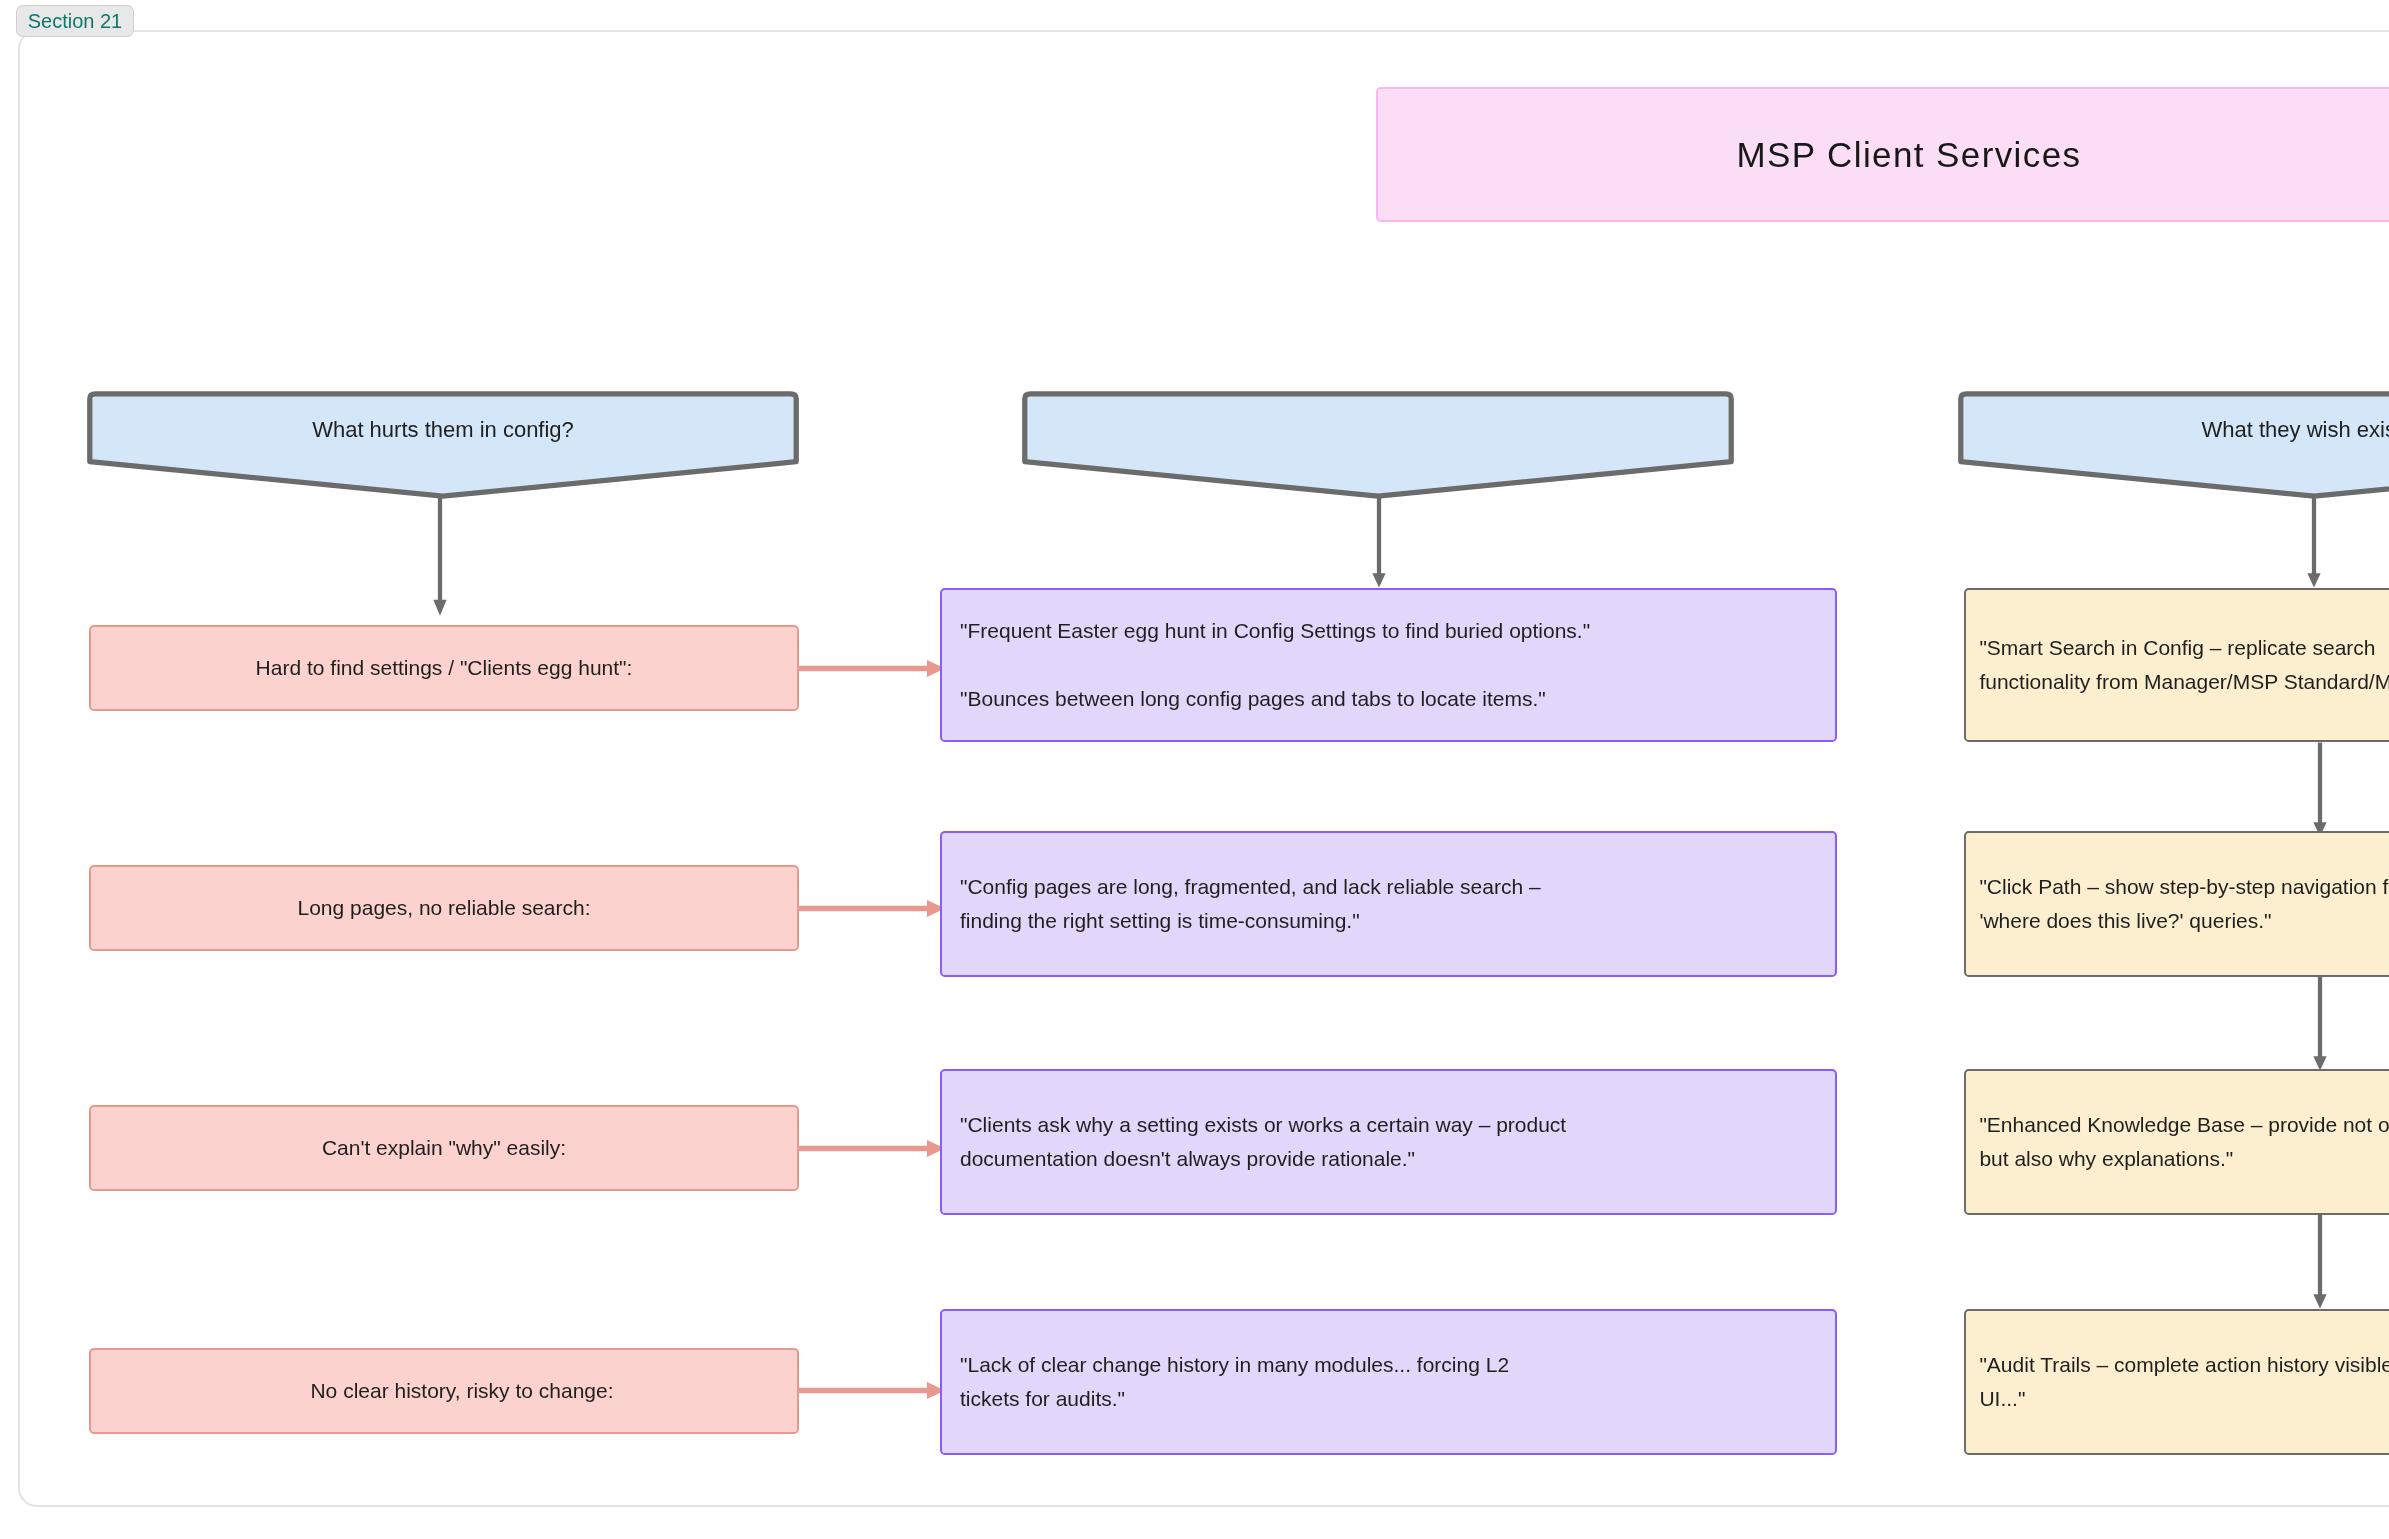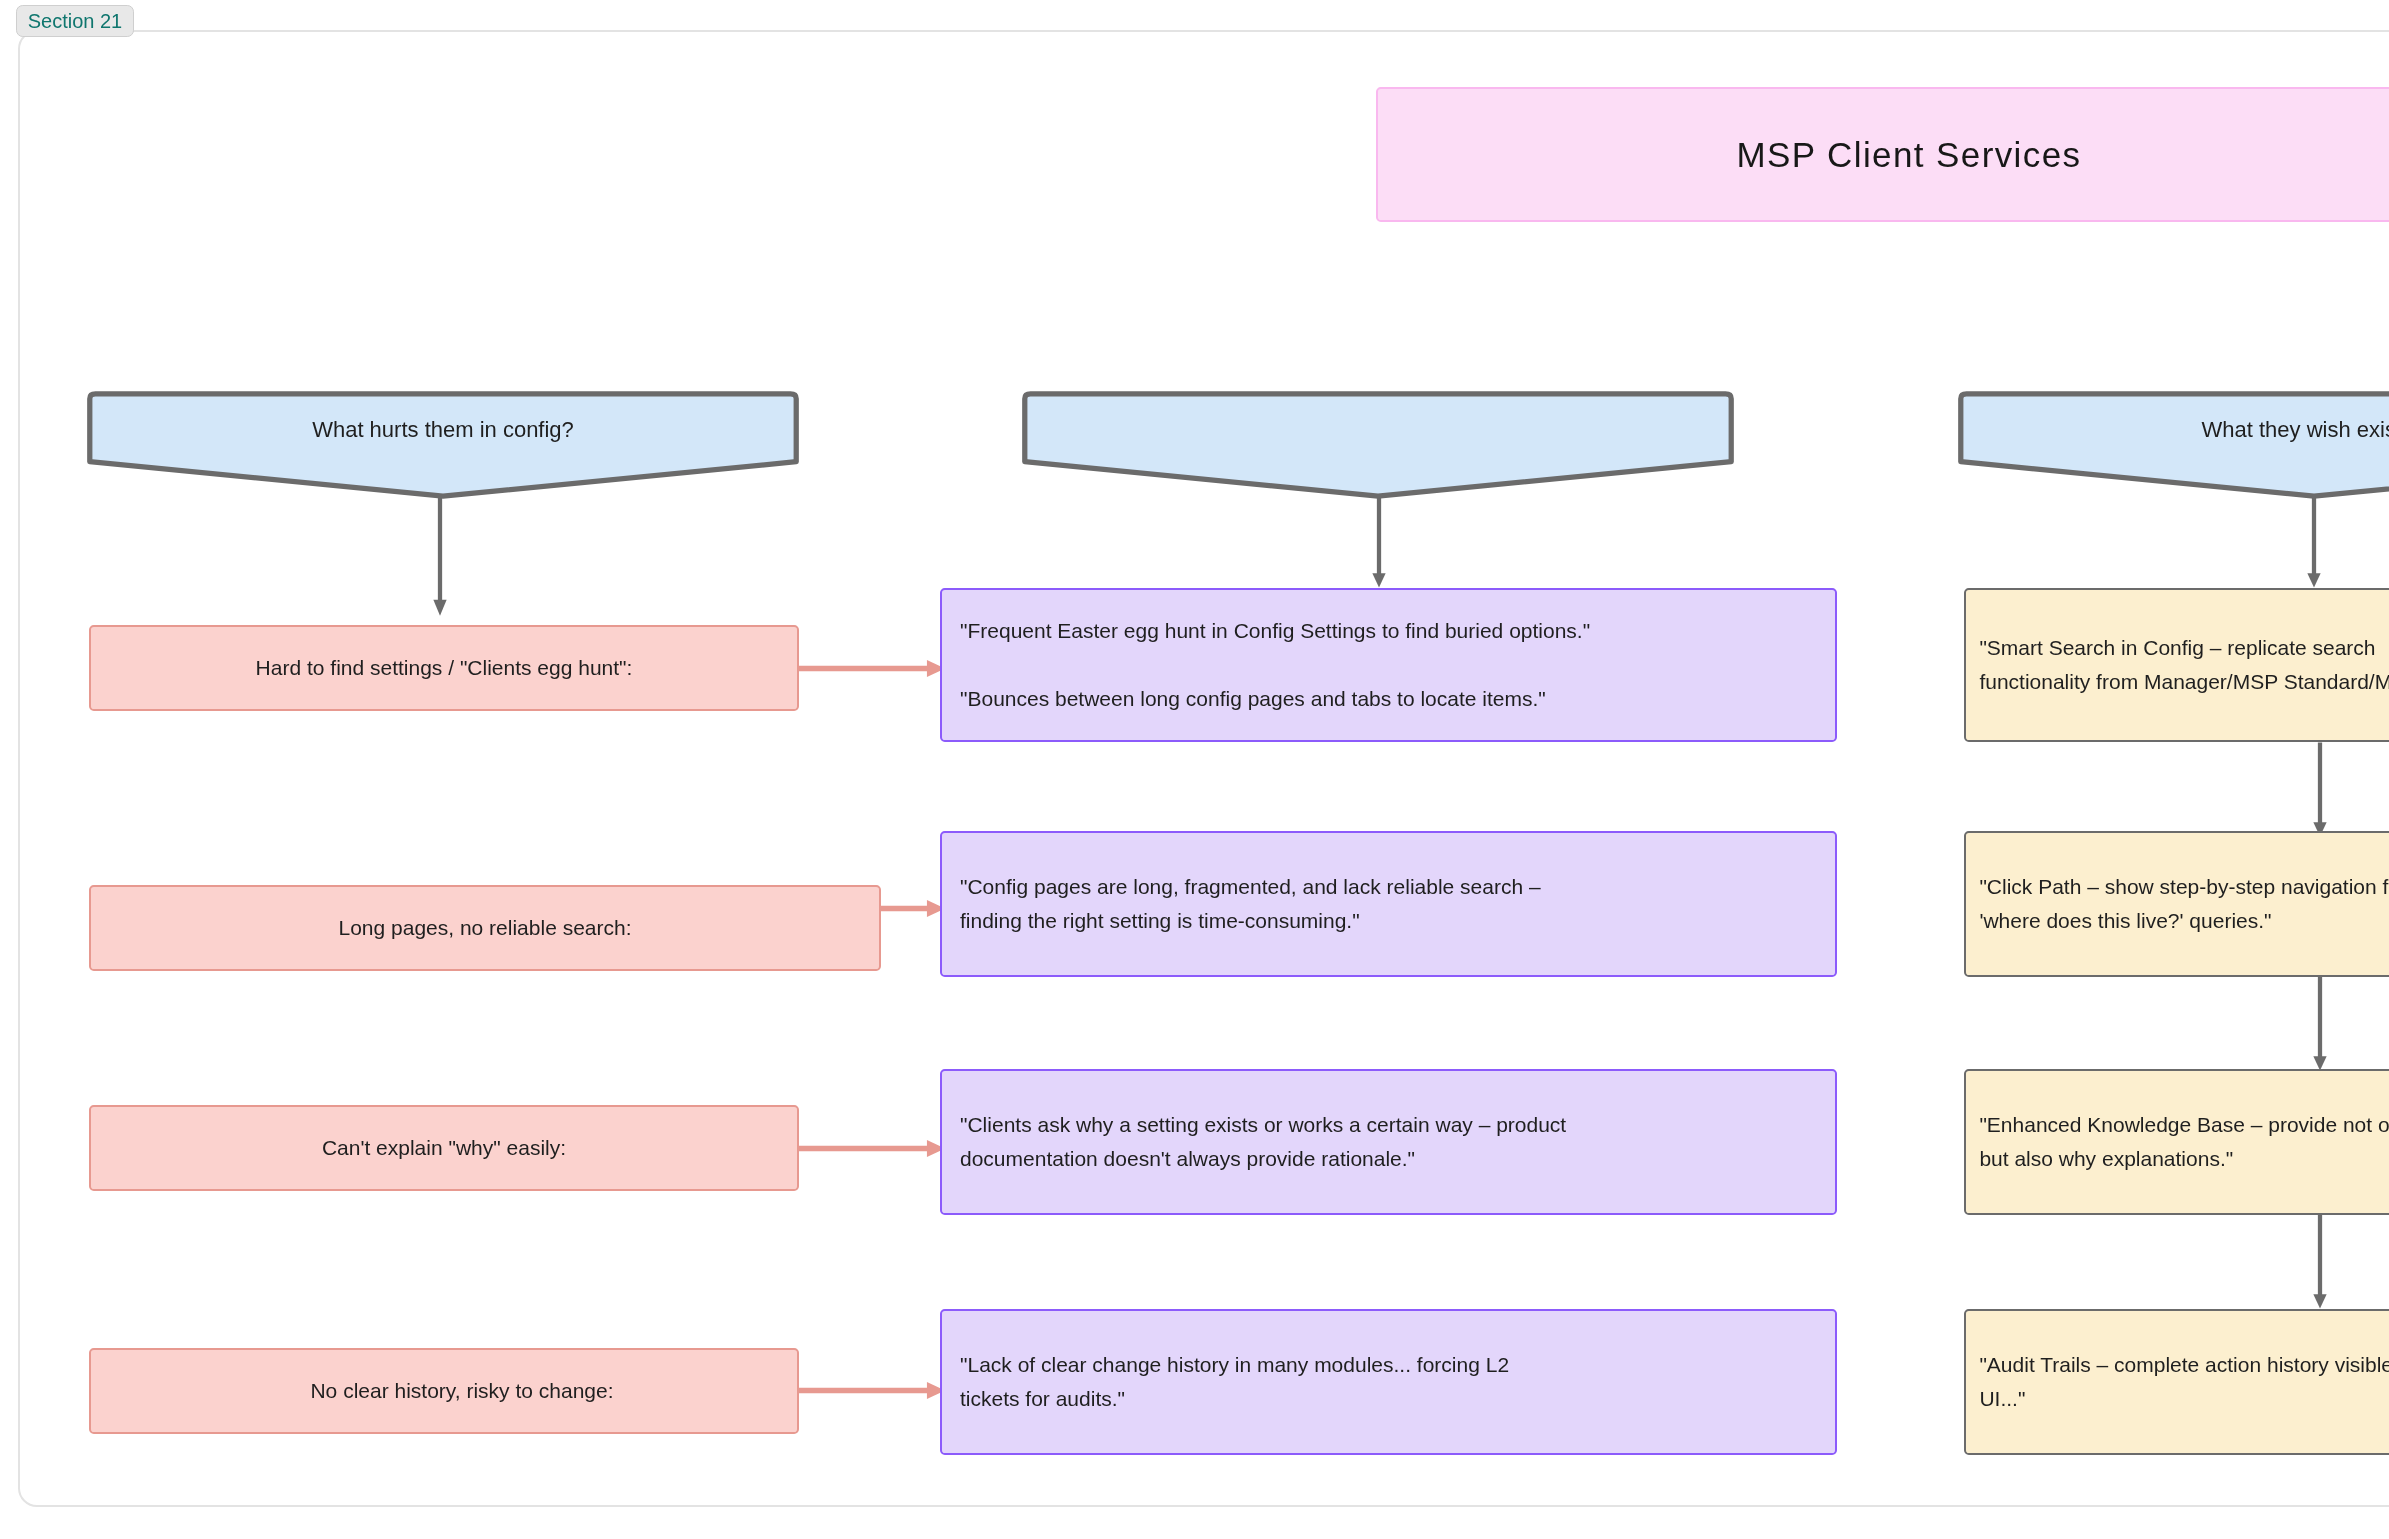--- a/index.html
+++ b/index.html
@@ -218,21 +218,21 @@
     </svg>
   </div>
 
   <div class="edge" style="left:2301px; top:742px; width:38px; height:96px;">
     <svg width="38" height="96" viewBox="0 0 80 200">
       <line x1="40" y1="0" x2="40" y2="176" stroke="#6b6b6b" stroke-width="9"></line>
       <path d="M26,168 L40,198 L54,168 Z" fill="#6b6b6b"></path>
     </svg>
   </div>
 
-  <div class="node pain-node" style="left:89px; top:865px; width:792px; height:86px;margin-top:20px;">
+  <div class="node pain-node" style="left:89px; top:865px; width:710px; height:86px;">
     <span class="txt">Long pages, no reliable search:</span>
   </div>
 
   <div class="node quote-node" style="left:940px; top:831px; width:897px; height:146px;">
     <span class="txt">"Config pages are long, fragmented, and lack reliable search –
 finding the right setting is time-consuming."</span>
   </div>
 
   <div class="node wish-node" style="left:1964px; top:831px; width:712px; height:146px;">
     <span class="txt">"Click Path – show step-by-step navigation for

